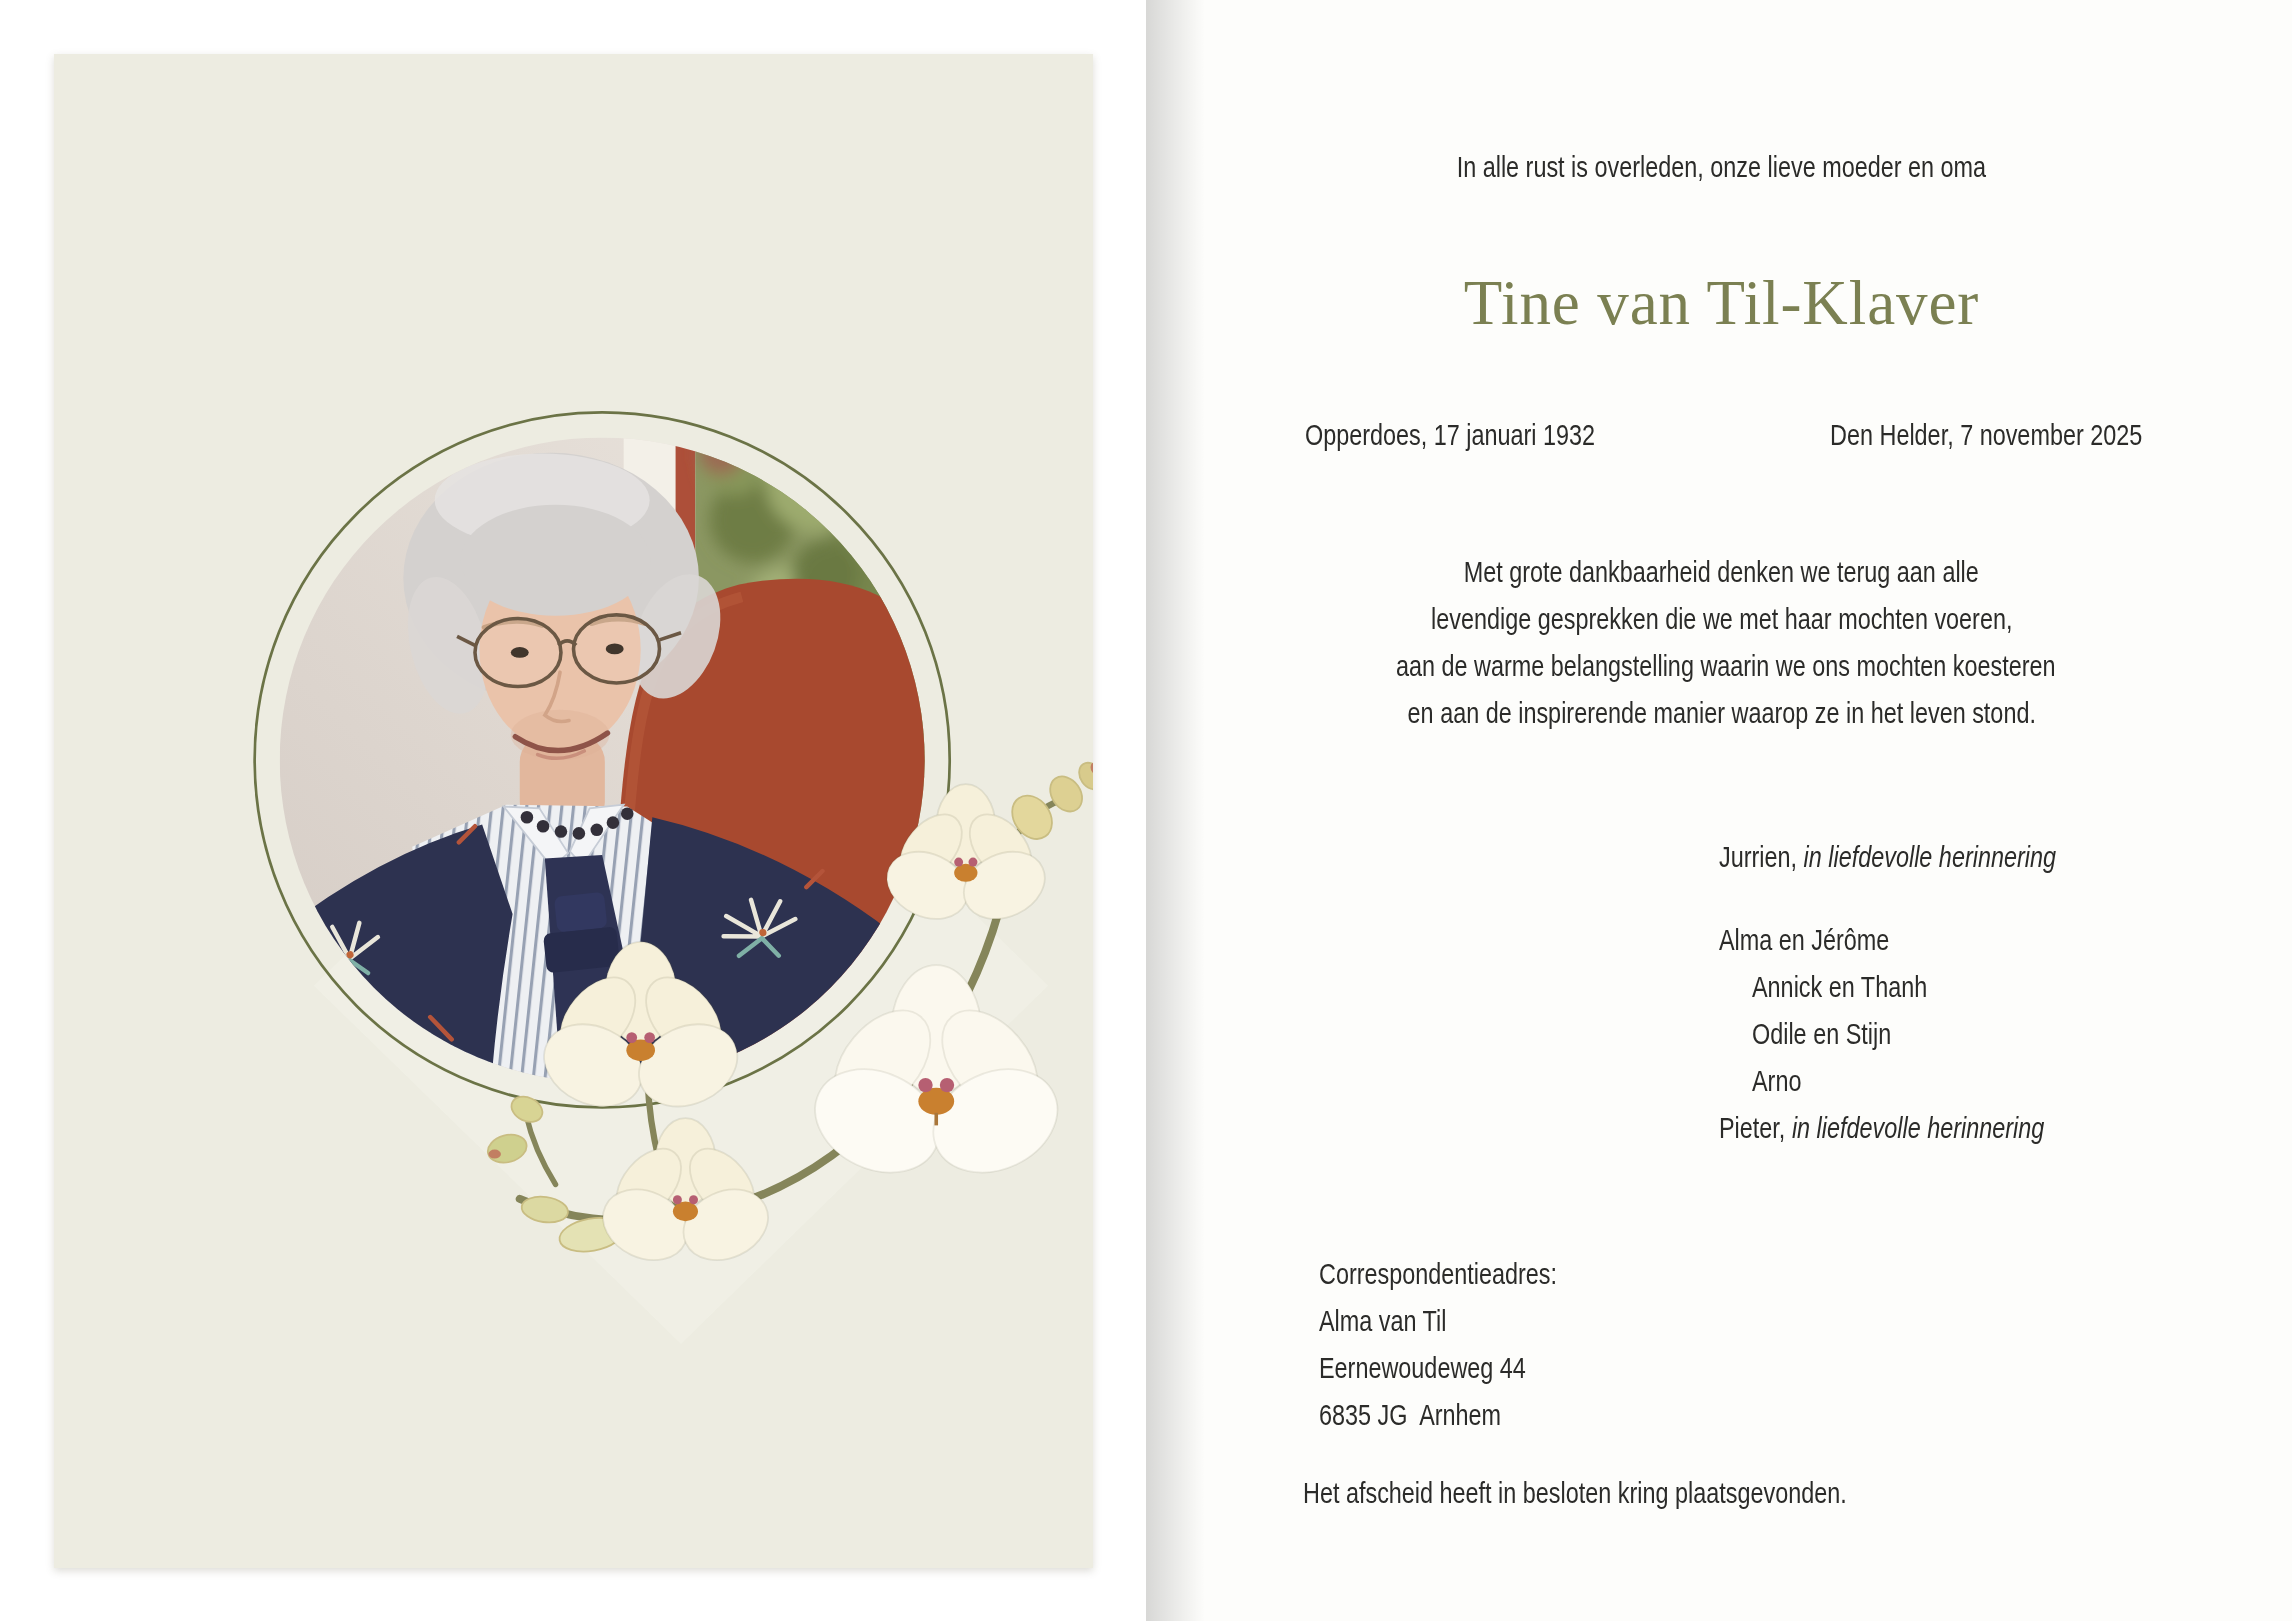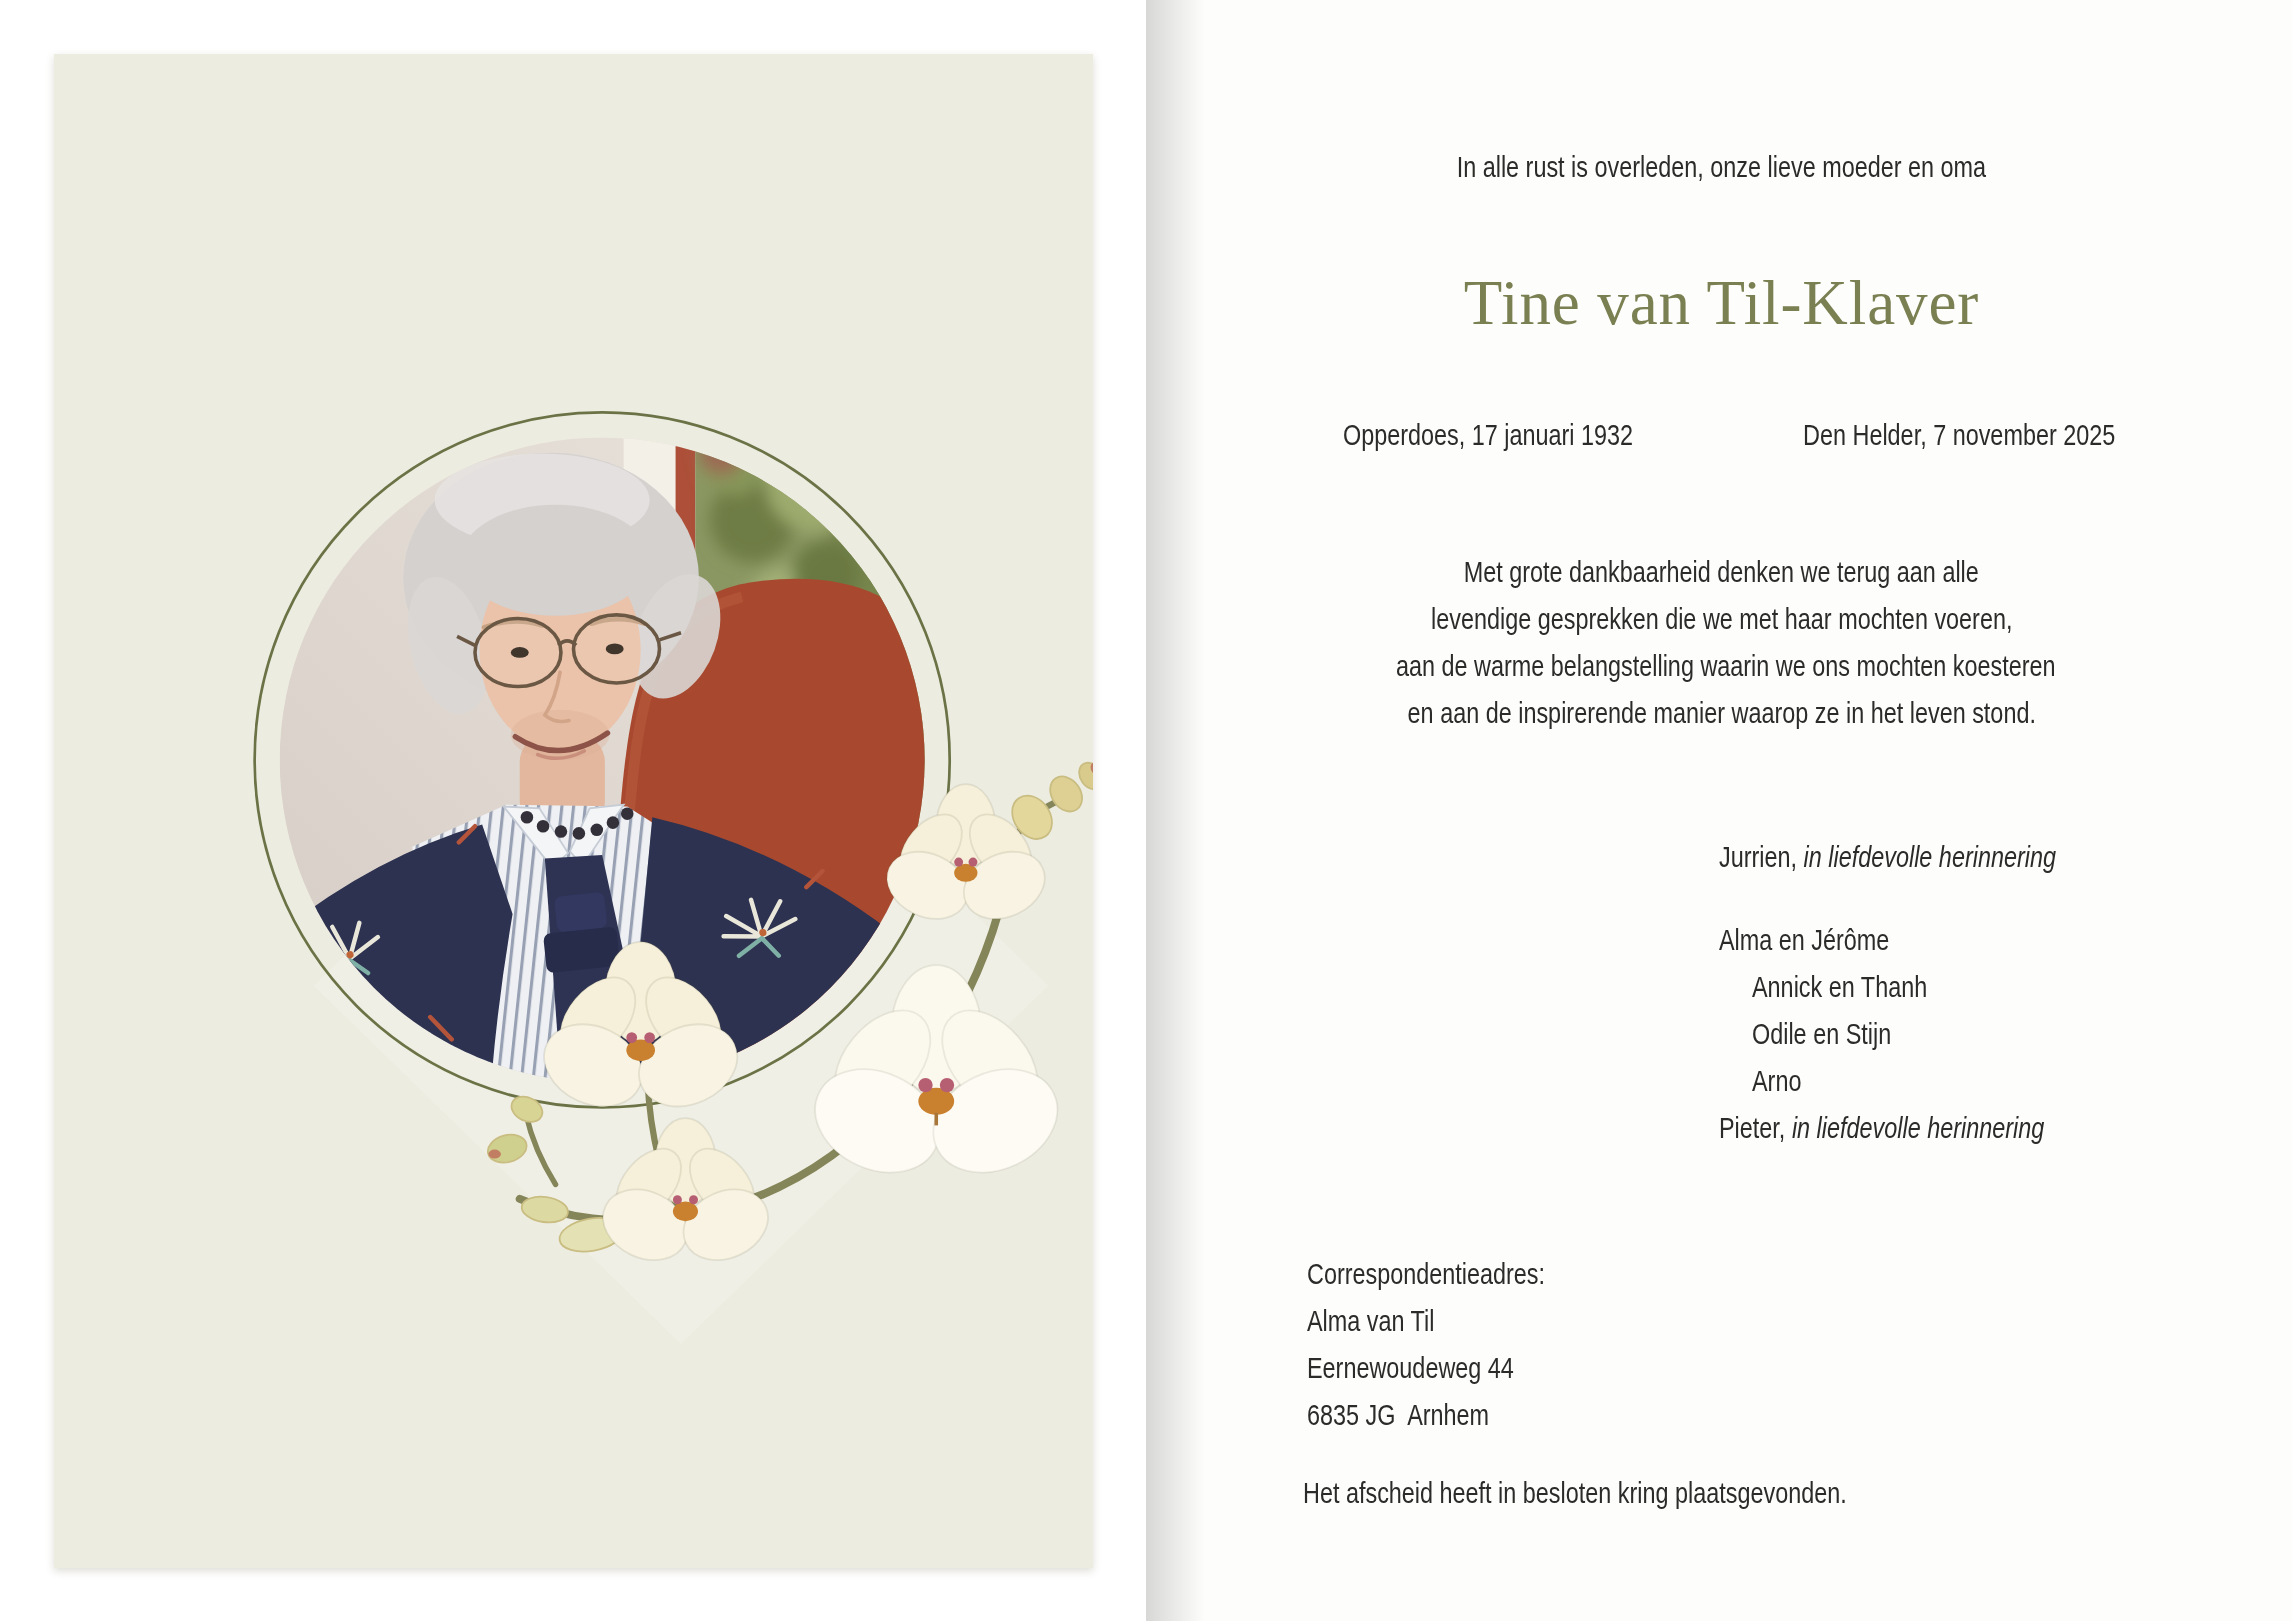--- a/index.html
+++ b/index.html
@@ -24,34 +24,34 @@
   .l{transform-origin:0 50%;}
   .r{transform-origin:100% 50%;}
   .pre{white-space:pre;}
 
   .intro{position:absolute;top:149px;left:0;width:100%;margin:0;
          font-size:30px;line-height:36px;text-align:center;}
   .name {position:absolute;top:265px;left:0;width:100%;margin:0;
          font-family:Liberation Serif, serif;font-weight:normal;
          font-size:63px;line-height:77px;letter-spacing:0.9px;
          color:#7b8052;text-align:center;}
-  .dates{position:absolute;top:416px;left:8px;width:100%;
-         display:flex;justify-content:center;
+  .dates{position:absolute;top:416px;left:2px;width:100%;
+         display:flex;justify-content:space-between;
          font-size:30px;line-height:38px;}
   .tribute{position:absolute;top:548px;left:0;width:100%;
            font-size:30px;line-height:47px;text-align:center;text-decoration:underline;}
   .tribute div{display:block;}
 
   .family{position:absolute;top:817px;left:416px;font-size:30px;line-height:47px;margin-top:16px;}
   .fam-line{display:block;}
   .fam-line.gap{margin-bottom:36px;}
   .fam-line.ind{margin-left:33px;}
   .family em{font-style:italic;margin-left:.28em;}
 
-  .corr{position:absolute;top:1250px;left:4px;font-size:30px;line-height:47px;}
+  .corr{position:absolute;top:1250px;left:16px;font-size:30px;line-height:47px;}
   .closing{position:absolute;top:1469px;left:0;margin:0;font-size:30px;line-height:47px;}
 </style>
 </head>
 <body>
 
 <div class="stage">
 
   <section class="left-page">
     <svg viewBox="0 0 1160 1690" width="1039" height="1514" aria-hidden="true">
       <defs>

